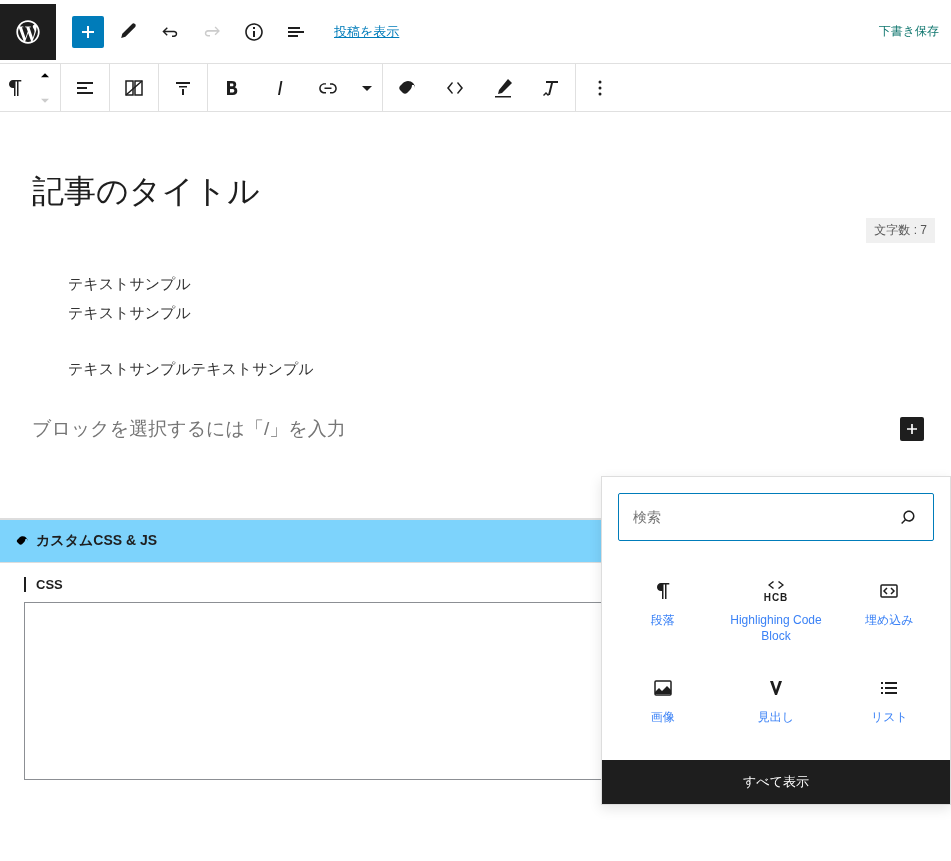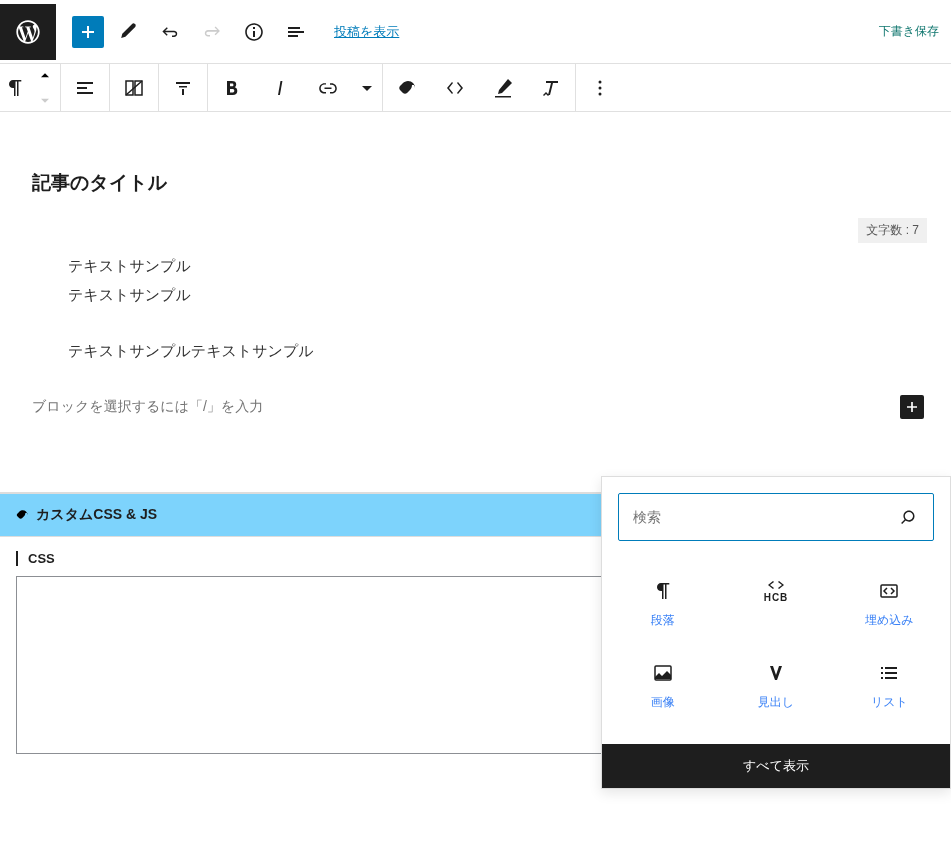--- a/index.html
+++ b/index.html
@@ -19,35 +19,35 @@
 .block-toolbar { height: 48px; border-bottom: 1px solid #e0e0e0; display: flex; align-items: center; padding: 0; }
 .tb-group { height: 48px; display: flex; align-items: center; border-right: 1px solid #e0e0e0; }
 .tb-btn { width: 48px; height: 48px; display: flex; align-items: center; justify-content: center; cursor: pointer; }
 .tb-btn svg { width: 24px; height: 24px; fill: #1e1e1e; }
 .tb-btn.narrow { width: 30px; }
 .tb-stack { display: flex; flex-direction: column; width: 30px; }
 .tb-stack-btn { height: 24px; display: flex; align-items: center; justify-content: center; cursor: pointer; }
 .tb-stack-btn svg { width: 16px; height: 16px; }
 
 .editor { padding: 58px 32px 20px 32px; position: relative; }
-.post-title { font-size: 19px; font-weight: 700; color: #1e1e1e; margin-bottom: 10px; }
-.word-count { position: absolute; right: 24px; top: 106px; background: #f0f0f0; padding: 4px 8px; font-size: 12px; color: #555; }
+.post-title { font-size: 32px; font-weight: 400; color: #1e1e1e; margin-bottom: 10px; }
+.word-count { position: absolute; right: 16px; top: 106px; background: #f0f0f0; padding: 4px 8px; font-size: 12px; color: #555; }
 .content-blocks { margin-top: 56px; }
 .para { font-size: 15px; line-height: 1.9; color: #333; margin-left: 36px; }
 .para-spacer { height: 28px; }
 .placeholder-row { display: flex; align-items: center; margin-top: 32px; position: relative; }
-.placeholder-text { color: #757575; font-size: 14px; }
+.placeholder-text { color: #757575; font-size: 19px; }
 .inline-add { position: absolute; right: -5px; width: 24px; height: 24px; background: #1e1e1e; border-radius: 2px; display: flex; align-items: center; justify-content: center; cursor: pointer; }
 .inline-add svg { width: 20px; height: 20px; fill: #fff; }
 
 .meta-divider { border-top: 1px solid #ddd; margin-top: 56px; position: relative; }
 .scroll-arrow { position: absolute; right: 0; top: -1px; width: 14px; height: 14px; display: flex; align-items: center; justify-content: center; }
 .custom-css-head { background: #7dd3fc; border-top: 1px solid #ddd; border-bottom: 1px solid #ddd; padding: 12px 14px; display: flex; align-items: center; gap: 6px; font-weight: 700; font-size: 14px; }
 .custom-css-head svg { width: 16px; height: 16px; }
-.css-section { padding: 14px 16px; }
+.css-section { padding: 14px 24px; }
 .css-label { border-left: 2px solid #1e1e1e; padding-left: 10px; font-weight: 700; font-size: 13px; margin-bottom: 10px; }
 .css-textarea { width: 100%; height: 178px; border: 1px solid #8c8f94; resize: both; font-family: monospace; font-size: 13px; padding: 6px; }
 
 .block-inserter { position: absolute; right: 0; top: 476px; width: 350px; background: #fff; border: 1px solid #ddd; box-shadow: 0 4px 12px rgba(0,0,0,.1); }
 .search-wrap { padding: 16px; }
 .search-box { border: 1.5px solid #007cba; border-radius: 2px; height: 48px; display: flex; align-items: center; padding: 16px 14px; }
 .search-input { flex: 1; border: none; outline: none; font-size: 14px; }
 .search-input::placeholder { color: #757575; }
 .search-box svg { width: 22px; height: 22px; fill: #1e1e1e; }
 .block-grid { display: grid; grid-template-columns: repeat(3, 1fr); padding: 8px 4px 16px 4px; }
@@ -254,20 +254,21 @@
         </div>
       <div class="block-item-label">段落</div>
     </div>
     <div class="block-item">
       <div class="block-item-icon" style="flex-direction:column;gap:1px">
         <svg viewBox="0 0 24 10" width="24" height="10">
             <path d="M9 1l-5 4 5 4 1-1-4-3 4-3zM15 1l5 4-5 4-1-1 4-3-4-3z"></path>
           </svg>
         <div class="hcb-icon">HCB</div>
       </div>
+      <div class="block-item-label">Highlighing Code Block</div>
     </div>
     <div class="block-item">
       <div class="block-item-icon">
           <svg viewBox="0 0 24 24">
             <rect x="4" y="6" width="16" height="12" rx="1" fill="none" stroke="#1e1e1e" stroke-width="1.5"></rect>
             <path d="M10 9l-3 3 3 3M14 9l3 3-3 3" fill="none" stroke="#1e1e1e" stroke-width="1.5"></path>
           </svg>
         </div>
       <div class="block-item-label">埋め込み</div>
     </div>

